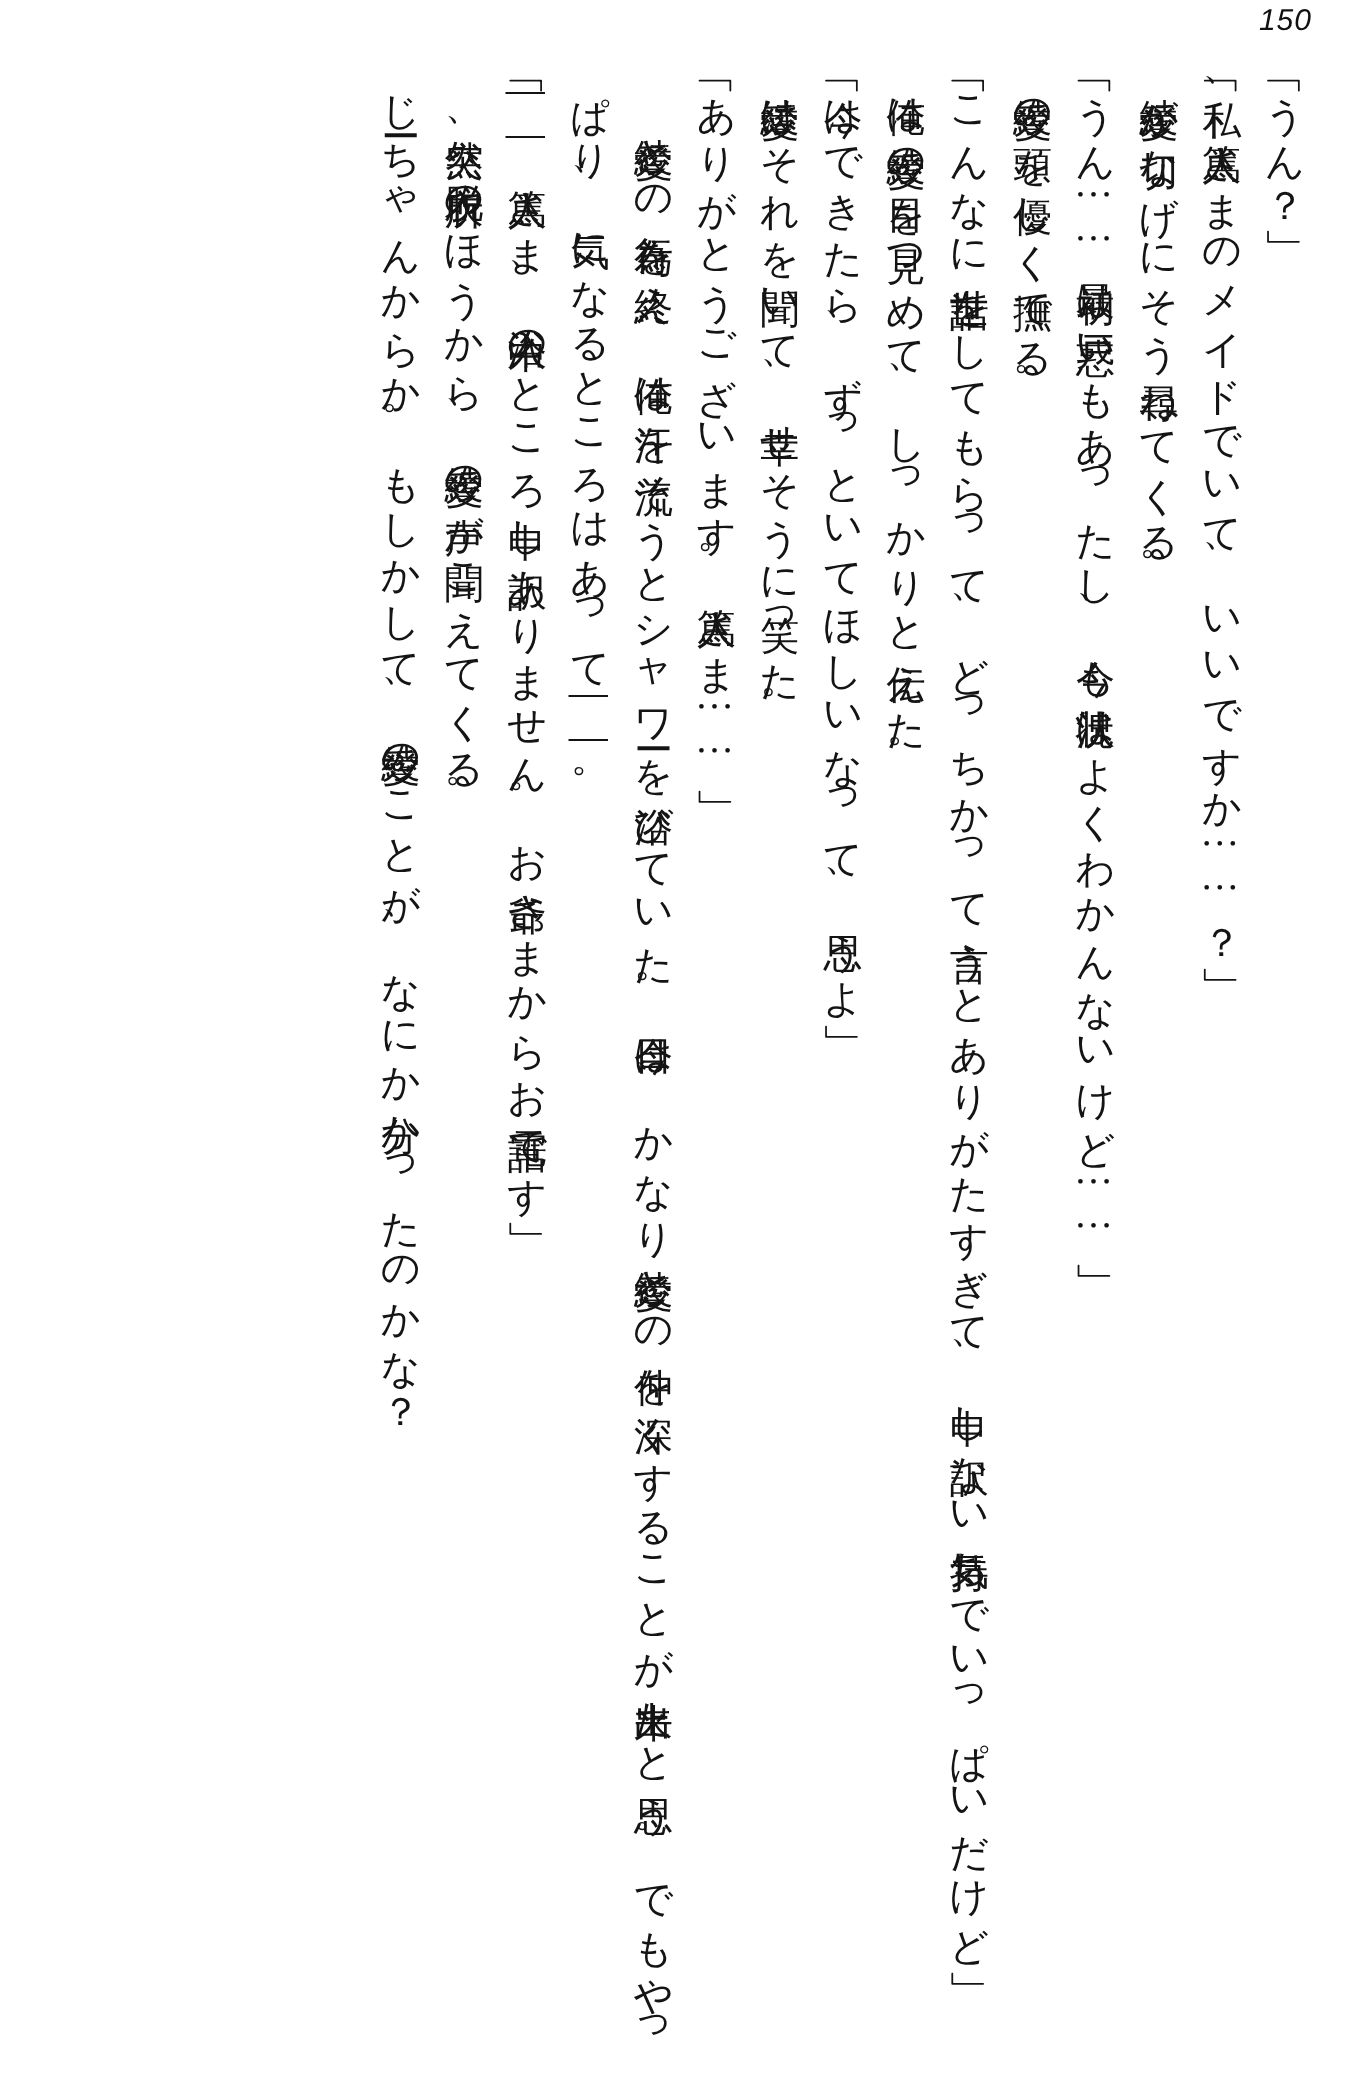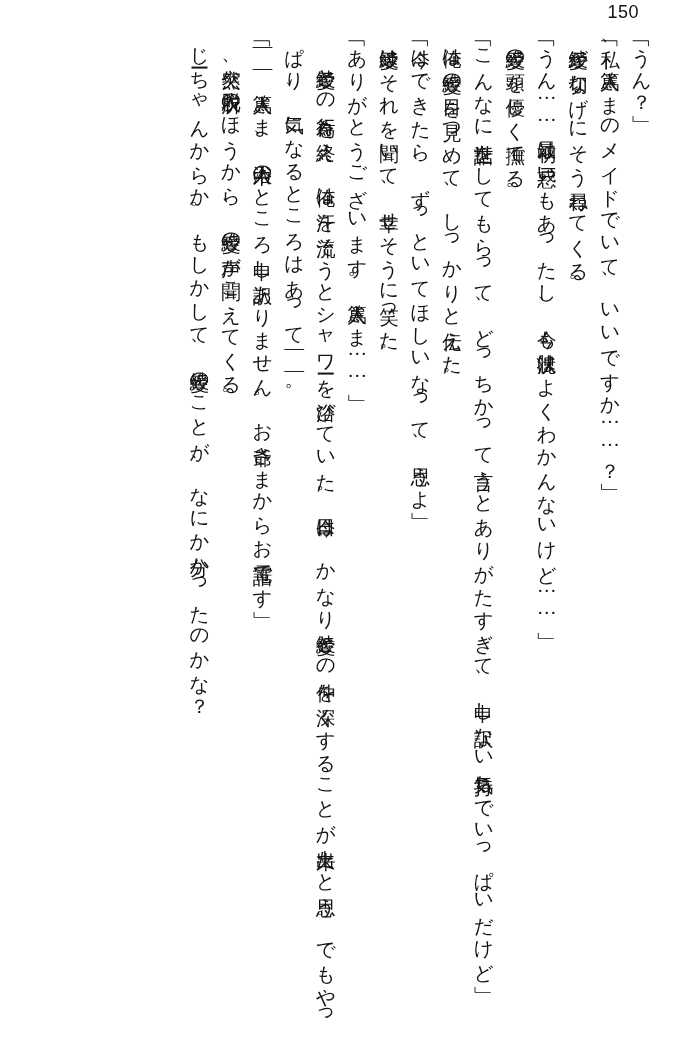--- a/index.html
+++ b/index.html
@@ -14,25 +14,26 @@
     position: relative;
     width: 679px;
     height: 1050px;
     background: #ffffff;
     overflow: hidden;
     box-sizing: border-box;
   }
   .page-number {
     position: absolute;
     top: 2px;
-    right: 40px;
+    right: 23px;
     font-family: "Liberation Sans", sans-serif;
-    font-size: 18px;
+    font-size: 15px;
     color: #111;
     letter-spacing: 0.5px;
+    font-style: italic;
   }
   
   .body-text {
     position: absolute;
     top: 34px;
     right: 22px;
     left: 22px;
     bottom: 24px;
     writing-mode: vertical-rl;
     -webkit-writing-mode: vertical-rl;

